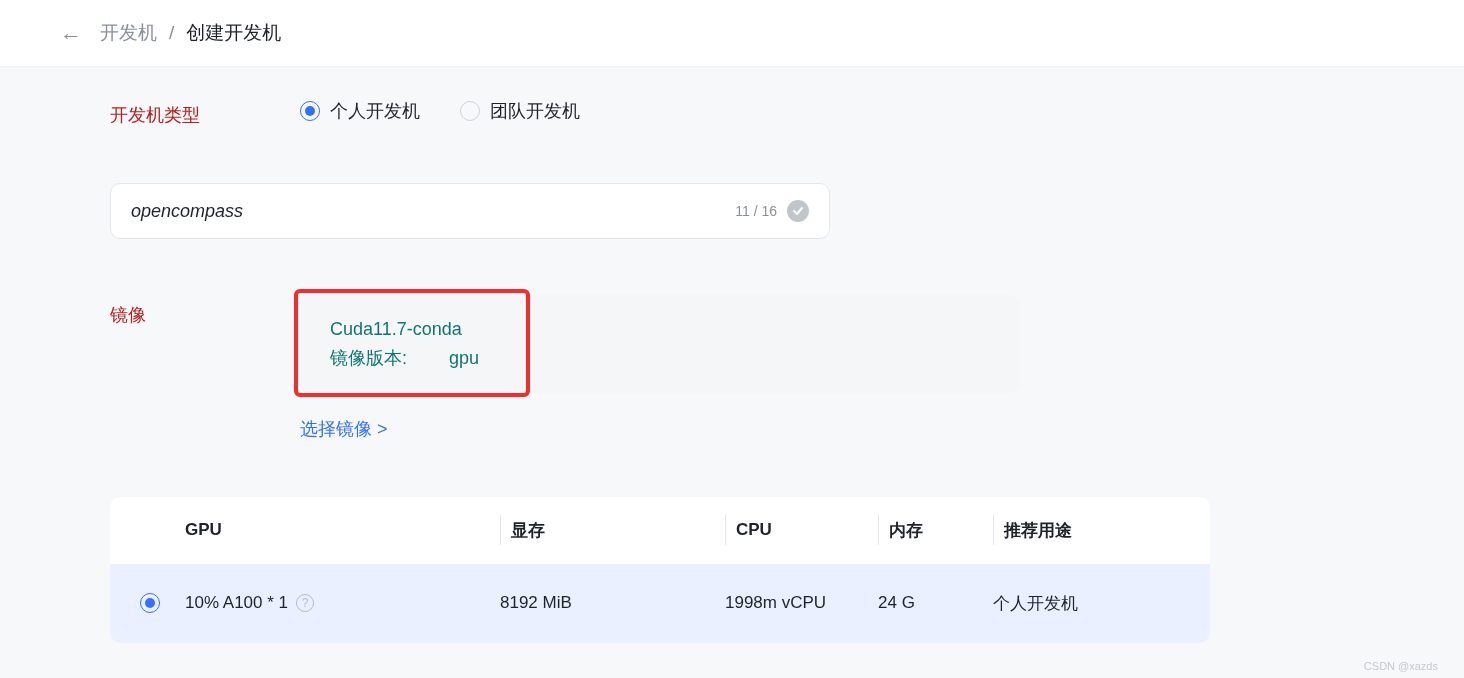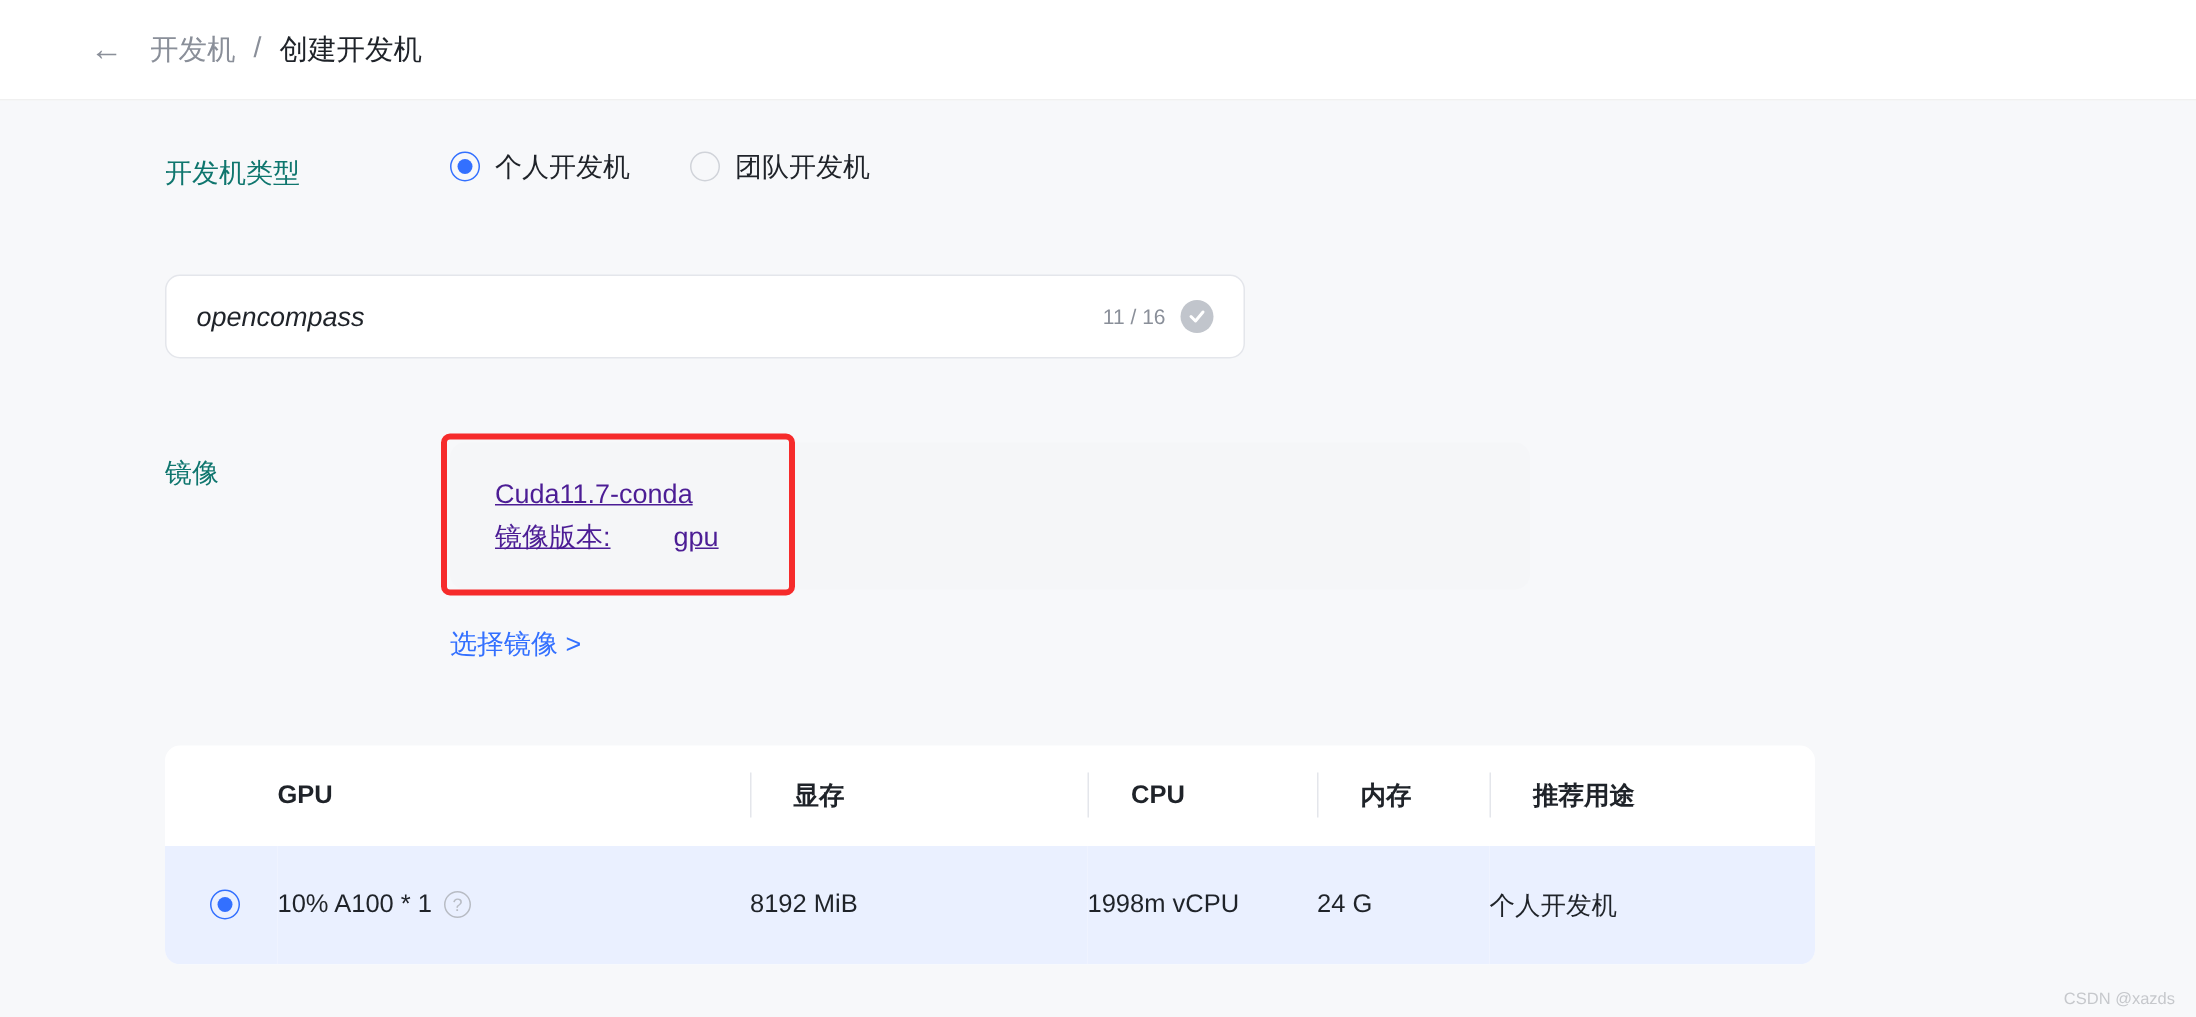--- a/index.html
+++ b/index.html
@@ -52,21 +52,21 @@
       display: flex;
       align-items: flex-start;
       margin-bottom: 56px;
     }
     .form-row.tight {
       margin-bottom: 0;
     }
     .form-label {
       width: 190px;
       font-size: 18px;
-      color: #0f766e;
+      color: #b91c1c;
       padding-top: 8px;
       flex-shrink: 0;
     }
     .form-ctrl {
       flex: 1;
       max-width: 720px;
     }
     .radio-group {
       display: flex;
       gap: 40px;
@@ -134,24 +134,23 @@
       align-items: center;
       justify-content: center;
       color: #fff;
       font-size: 13px;
     }
     .image-box {
       background: #f5f6f8;
       border-radius: 10px;
       padding: 20px 30px;
       font-size: 18px;
-      color: #4c1d95;
+      color: #0f766e;
       line-height: 1.6;
       position: relative;
-      text-decoration: underline;
     }
     .image-box .highlight-frame {
       position: absolute;
       top: -6px;
       left: -6px;
       width: 236px;
       height: 108px;
       border: 4px solid #f62b2b;
       border-radius: 6px;
       pointer-events: none;
@@ -223,29 +222,29 @@
       position: absolute;
       top: 50%;
       transform: translateY(-50%);
       width: 1px;
       height: 30px;
       background: #e4e6eb;
     }
     .thead-label {
       position: relative;
       display: inline-block;
-      padding-left: 29px;
+      padding-left: 11px;
     }
     .thead-label .divider {
       left: 0;
     }
     .watermark {
       position: fixed;
       bottom: 6px;
-      right: 14px;
+      right: 26px;
       font-size: 11px;
       color: #c6c8cc;
     }
   </style>
 </head>
 <body>
 
 <div class="top-bar">
   <span class="back-arrow">←</span>
   <div class="breadcrumb">

